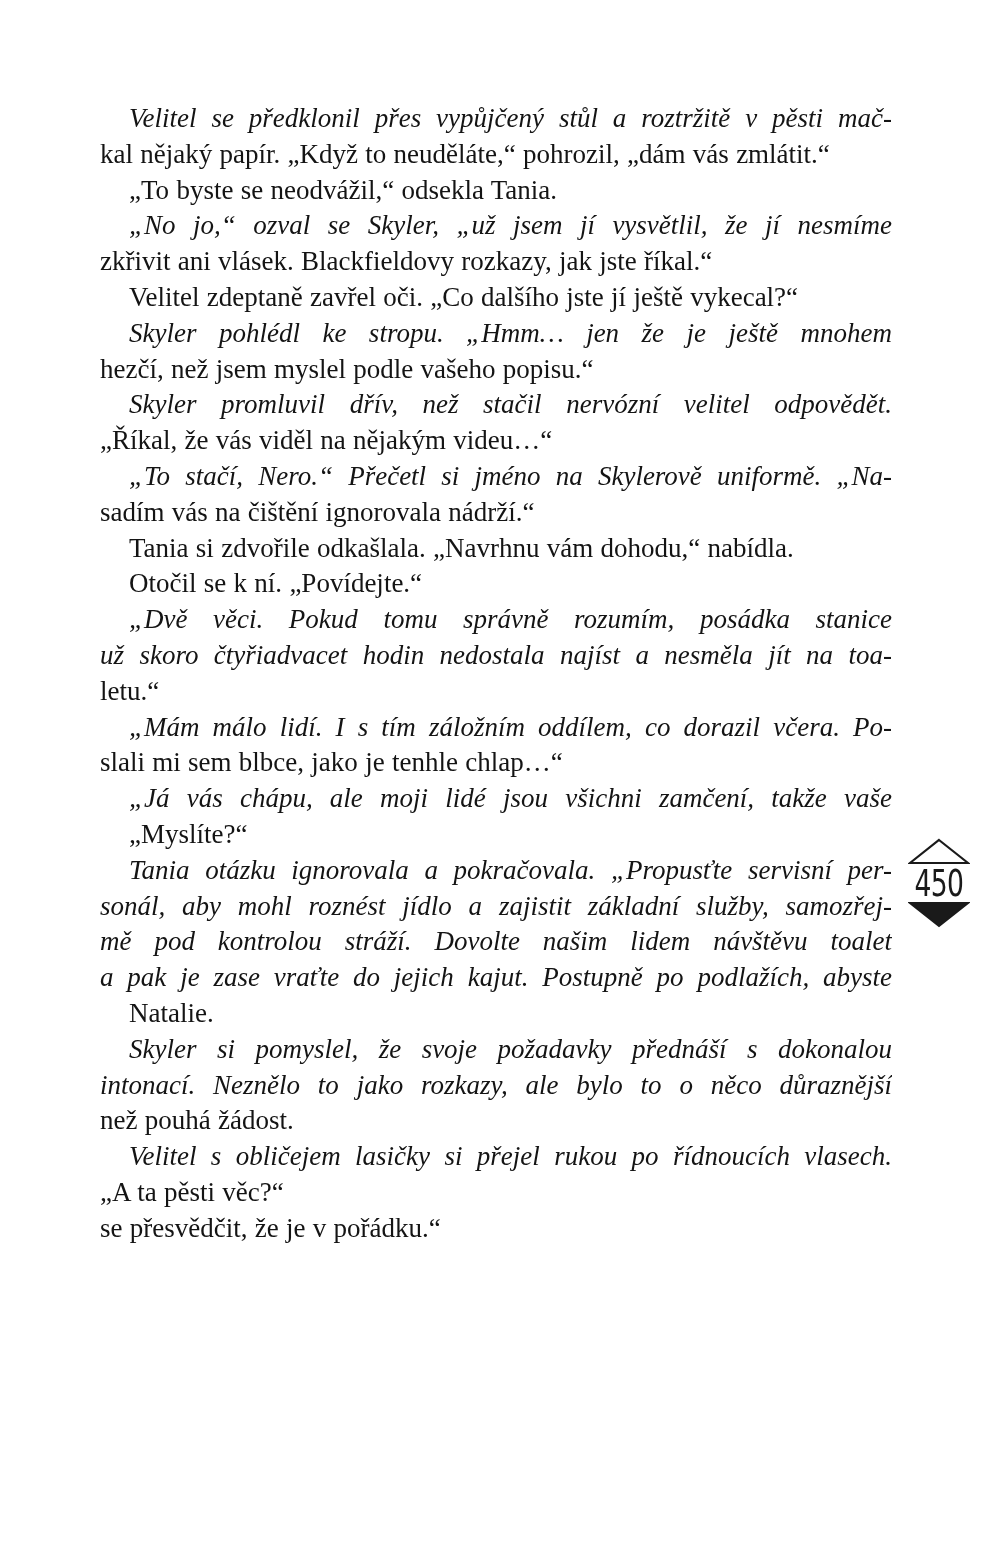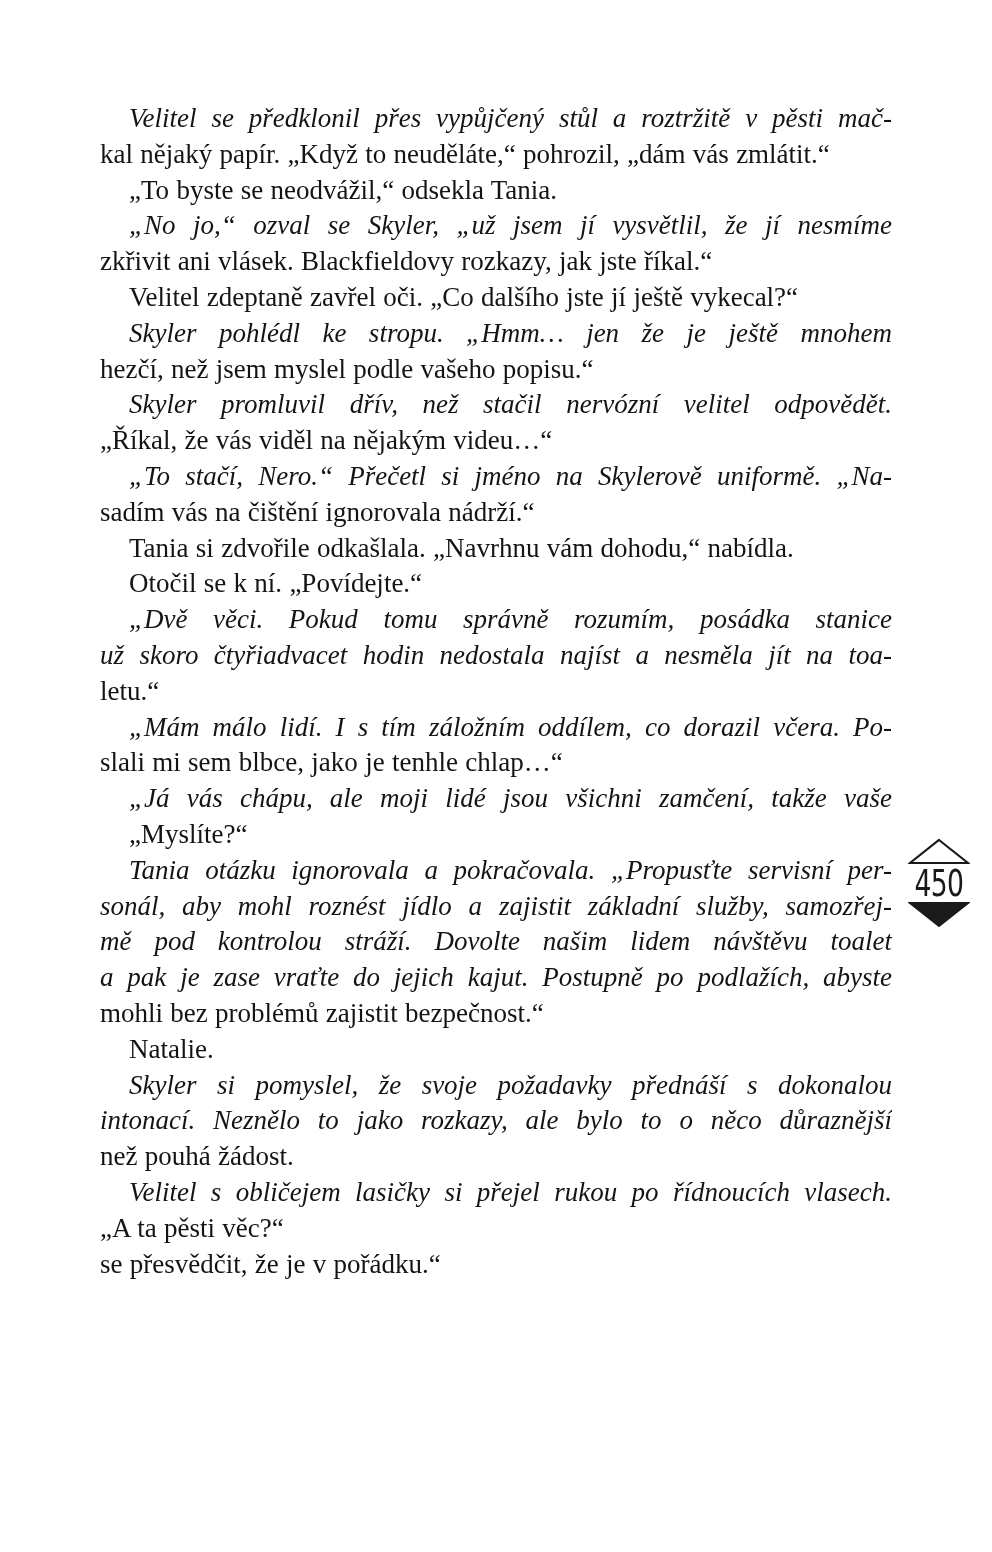--- a/index.html
+++ b/index.html
@@ -112,21 +112,20 @@
         <div class="line first just">„Já vás chápu, ale moji lidé jsou všichni zamčení, takže vaše</div>
       </div>
       <div class="paragraph">
         <div class="line first">„Myslíte?“</div>
       </div>
       <div class="paragraph">
         <div class="line first just">Tania otázku ignorovala a pokračovala. „Propusťte servisní per-</div>
         <div class="line just">sonál, aby mohl roznést jídlo a zajistit základní služby, samozřej-</div>
         <div class="line just">mě pod kontrolou stráží. Dovolte našim lidem návštěvu toalet</div>
         <div class="line just">a pak je zase vraťte do jejich kajut. Postupně po podlažích, abyste</div>
-        <div class="line">mohli bez problémů zajistit bezpečnost.“</div>
       </div>
       <div class="paragraph">
         <div class="line first">Natalie.</div>
       </div>
       <div class="paragraph">
         <div class="line first just">Skyler si pomyslel, že svoje požadavky přednáší s dokonalou</div>
         <div class="line just">intonací. Neznělo to jako rozkazy, ale bylo to o něco důraznější</div>
         <div class="line">než pouhá žádost.</div>
       </div>
       <div class="paragraph">

